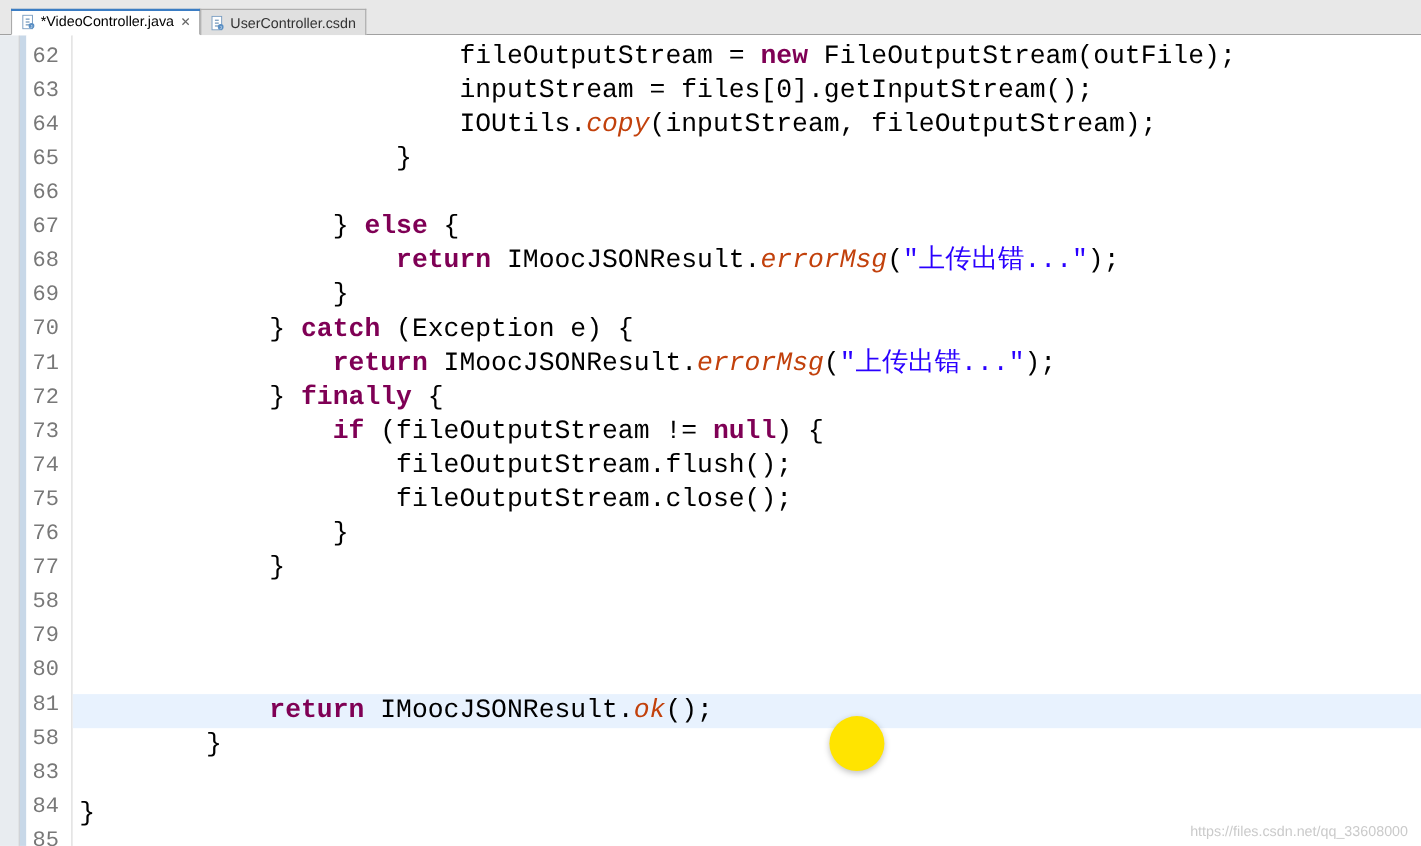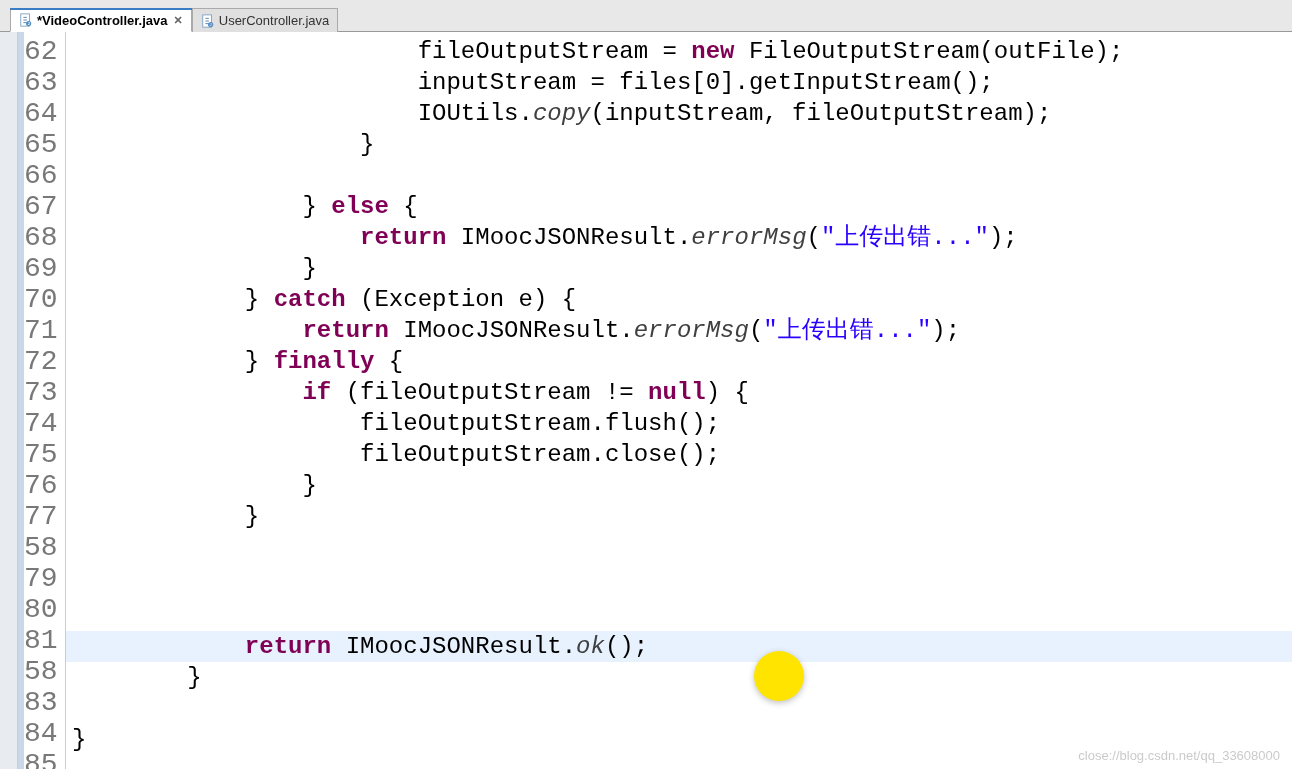--- a/index.html
+++ b/index.html
@@ -31,22 +31,23 @@
     border-bottom: none;
     height: 24px;
     position: relative;
     top: 1px;
     color: #333;
     cursor: pointer;
   }
   .tab.active {
     background: #ffffff;
     border-bottom: 1px solid #fff;
-    font-weight: bold;
+    font-weight: normal;
     color: #000;
+    align-items: flex-end;
   }
   .tab.active::before {
     content: "";
     position: absolute;
     top: -1px; left: -1px; right: -1px;
     height: 2px;
     background: #3b7dc4;
   }
   .tab .icon {
     margin-right: 4px;
@@ -90,40 +91,40 @@
     overflow: hidden;
   }
   .line {
     display: flex;
     height: 31px;
     line-height: 31px;
   }
   .line-num {
     height: 31px;
     line-height: 31px;
-    font-size: 28px;
+    font-size: 20px;
     color: #787878;
-    text-align: left;
+    text-align: center;
     padding-right: 6px;
     font-family: Consolas, "Courier New", monospace;
   }
   .code {
     font-size: 24px;
     white-space: pre;
     color: #000;
     padding-left: 6px;
     font-family: Consolas, "Courier New", monospace;
   }
   .highlight-line {
     background: #e8f2fe;
     width: 100%;
     margin-top: 37px;
   }
   .kw { color: #7f0055; font-weight: bold; }
-  .it { color: #404040; font-style: italic; }
+  .it { color: #c2410c; font-style: italic; }
   .str { color: #2a00ff; }
   .cursor-marker {
     position: absolute;
     width: 50px;
     height: 50px;
     background: #ffe400;
     border-radius: 50%;
     box-shadow: 0 2px 6px rgba(0,0,0,0.25);
     z-index: 5;
   }
@@ -155,21 +156,21 @@
   </div>
   <div class="tab">
     <span class="icon file-icon">
       <svg viewBox="0 0 16 16">
           <rect x="2" y="1" width="10" height="14" fill="#fff" stroke="#7a9ec2"></rect>
           <path d="M5 5 L9 5 M5 8 L9 8 M5 11 L9 11" stroke="#4a7aa8" stroke-width="1"></path>
           <circle cx="11" cy="12" r="3" fill="#5a8fc4"></circle>
           <text x="11" y="14" font-size="4" fill="#fff" text-anchor="middle">J</text>
         </svg>
     </span>
-    <span>UserController.java</span>
+    <span>UserController.csdn</span>
   </div>
 </div>
 
 <div class="editor-wrap">
   <div class="ruler"></div>
   <div class="marker-col"></div>
   <div class="gutter" id="gutter">
       <div class="line-num">62</div>
       <div class="line-num">63</div>
       <div class="line-num">64</div>
@@ -262,13 +263,13 @@
       </div>
       <div class="line">
         <div class="code"><span>}</span></div>
       </div>
       <div class="line">
         <div class="code"><span></span></div>
       </div>
     </div>
 </div>
 
-<div class="watermark">close://blog.csdn.net/qq_33608000</div>
+<div class="watermark">https://files.csdn.net/qq_33608000</div>
 
 </body></html>

